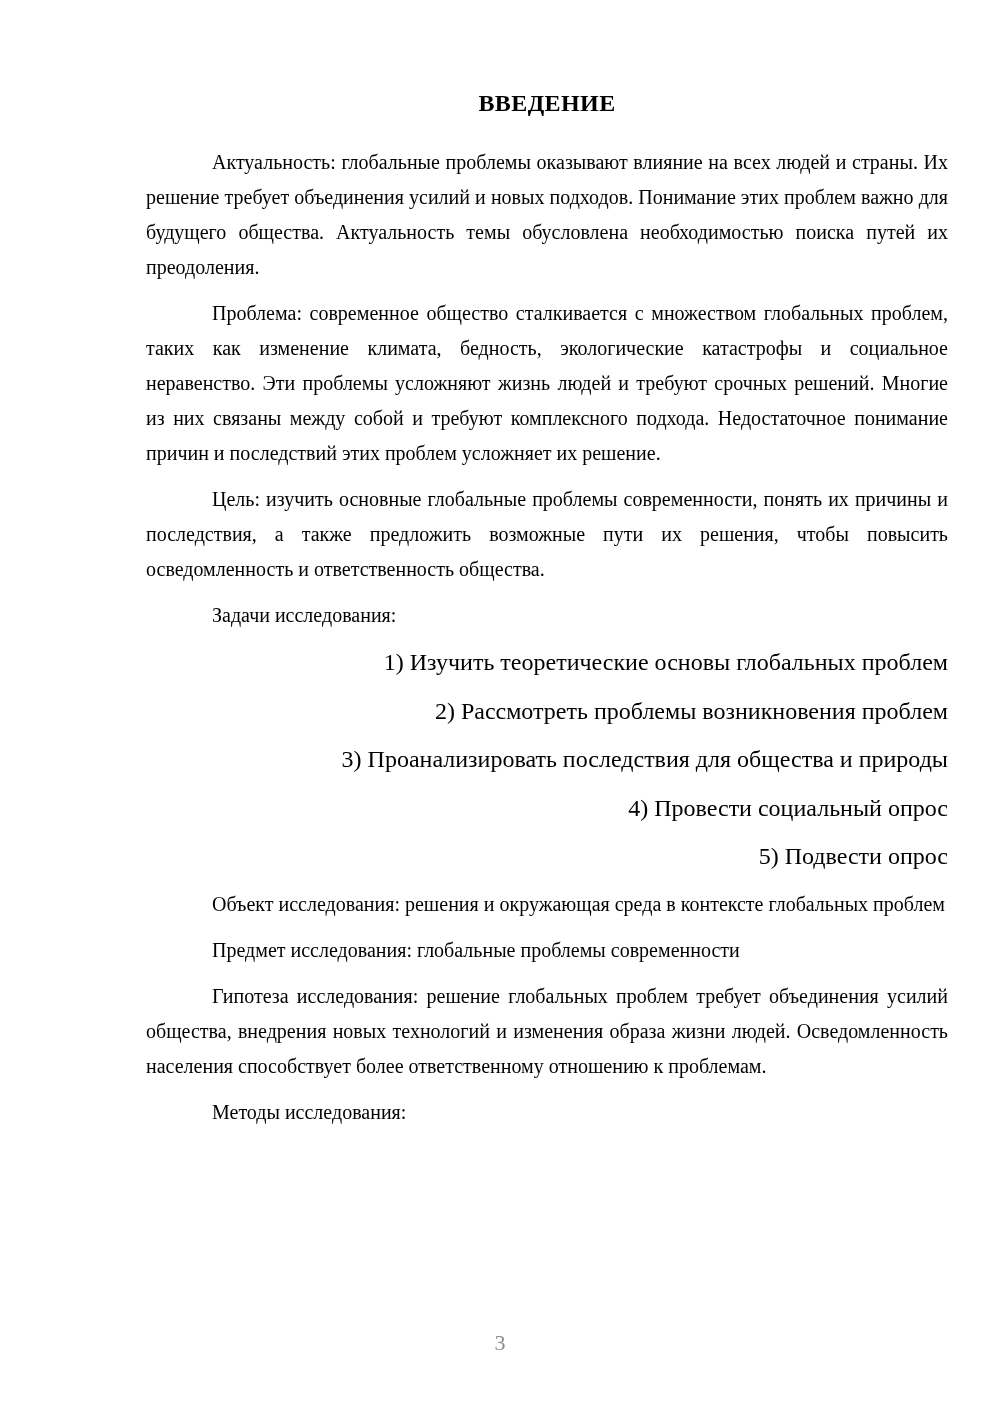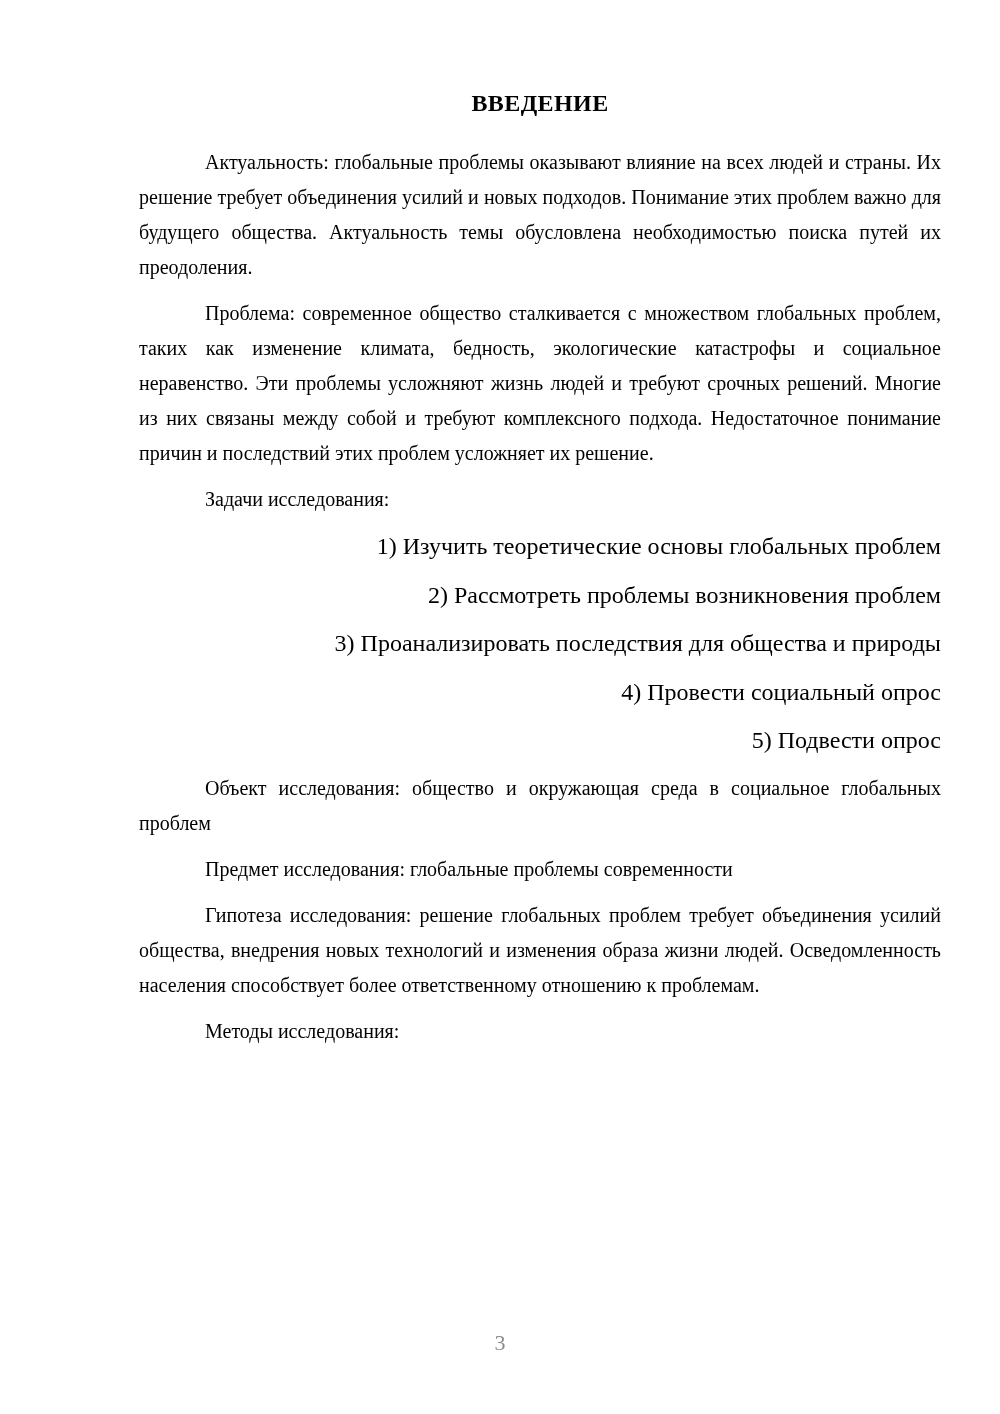--- a/index.html
+++ b/index.html
@@ -16,21 +16,21 @@
     background: #ffffff;
     margin: 0 auto;
     overflow: hidden;
     box-sizing: border-box;
     font-family: "Liberation Serif", "DejaVu Serif", serif;
     color: #000000;
   }
 
   .content {
     position: absolute;
-    left: 139px;
+    left: 146px;
     top: 88px;
     width: 802px;
   }
 
   .doc-title {
     font-size: 24px;
     font-weight: bold;
     text-align: center;
     letter-spacing: 0.4px;
     margin: 0 0 26px 0;
@@ -91,20 +91,21 @@
 <div class="page">
 
   <div class="content">
 
     <h1 class="doc-title">ВВЕДЕНИЕ</h1>
 
     <p class="para">Актуальность: глобальные проблемы оказывают влияние на всех людей и страны. Их решение требует объединения усилий и новых подходов. Понимание этих проблем важно для будущего общества. Актуальность темы обусловлена необходимостью поиска путей их преодоления.</p>
 
     <p class="para">Проблема: современное общество сталкивается с множеством глобальных проблем, таких как изменение климата, бедность, экологические катастрофы и социальное неравенство. Эти проблемы усложняют жизнь людей и требуют срочных решений. Многие из них связаны между собой и требуют комплексного подхода. Недостаточное понимание причин и последствий этих проблем усложняет их решение.</p>
 
+    <p class="para">Цель: изучить основные глобальные проблемы современности, понять их причины и последствия, а также предложить возможные пути их решения, чтобы повысить осведомленность и ответственность общества.</p>
 
     <p class="para">Задачи исследования:</p>
 
     <ol class="list">
       <li class="list-item">
         <span class="marker">1)</span>
         <span class="item-text">Изучить теоретические основы глобальных проблем</span>
       </li>
       <li class="list-item">
         <span class="marker">2)</span>
@@ -117,21 +118,21 @@
       <li class="list-item">
         <span class="marker">4)</span>
         <span class="item-text">Провести социальный опрос</span>
       </li>
       <li class="list-item">
         <span class="marker">5)</span>
         <span class="item-text">Подвести опрос</span>
       </li>
     </ol>
 
-    <p class="para">Объект исследования: общество и окружающая среда в социальное глобальных проблем</p>
+    <p class="para">Объект исследования: решения и окружающая среда в контексте глобальных проблем</p>
 
     <p class="para">Предмет исследования: глобальные проблемы современности</p>
 
     <p class="para">Гипотеза исследования: решение глобальных проблем требует объединения усилий общества, внедрения новых технологий и изменения образа жизни людей. Осведомленность населения способствует более ответственному отношению к проблемам.</p>
 
     <p class="para">Методы исследования:</p>
 
   </div>
 
   <div class="page-number">3</div>

